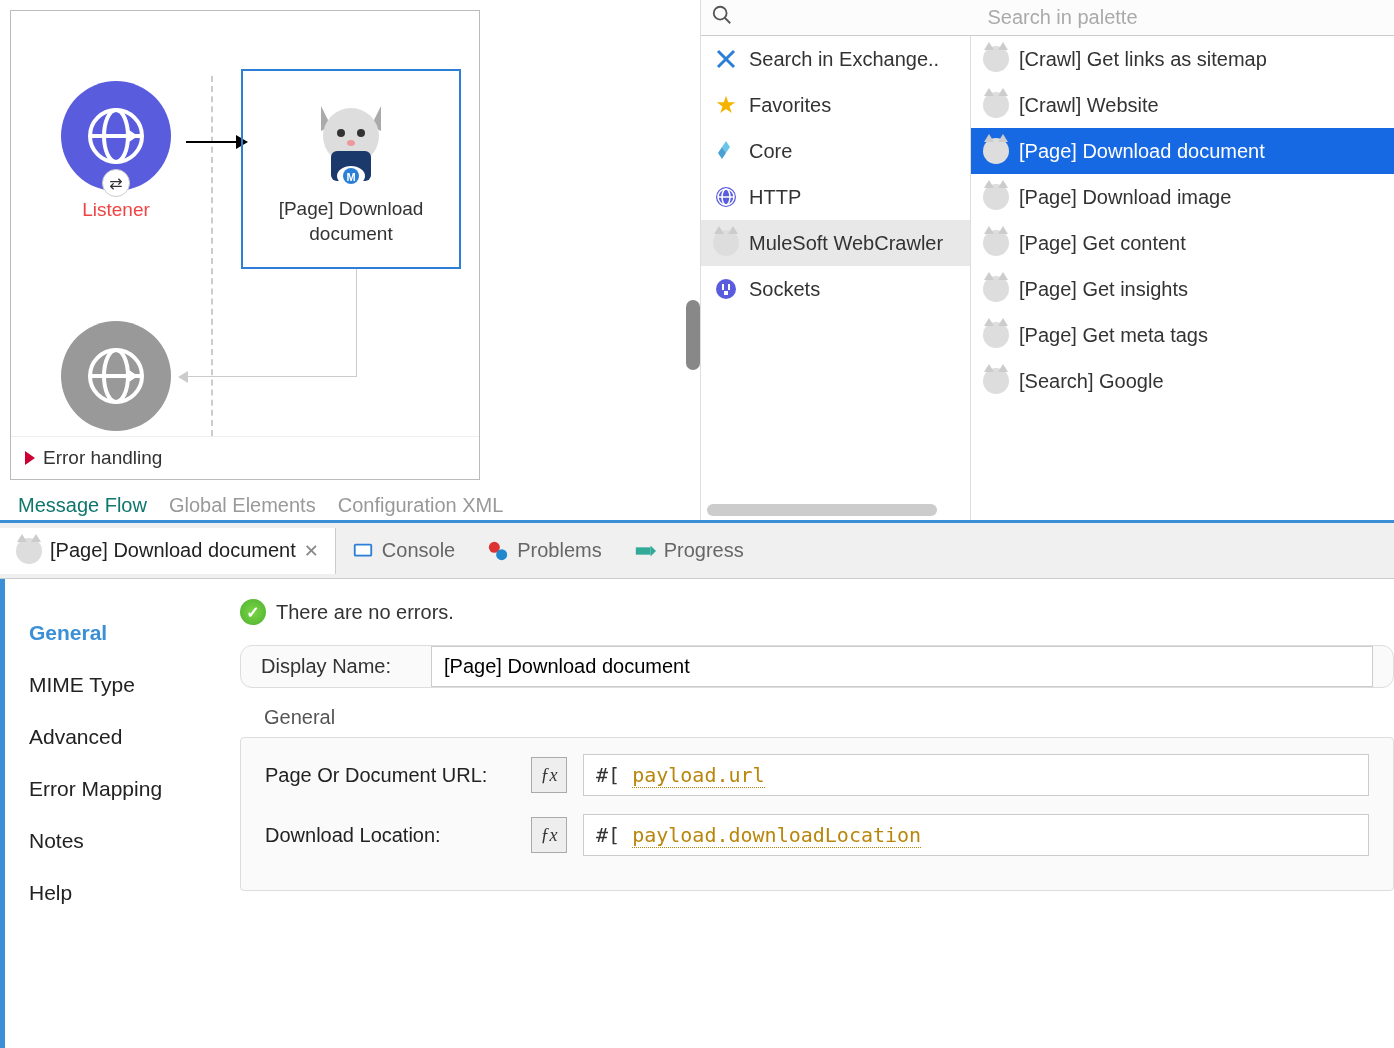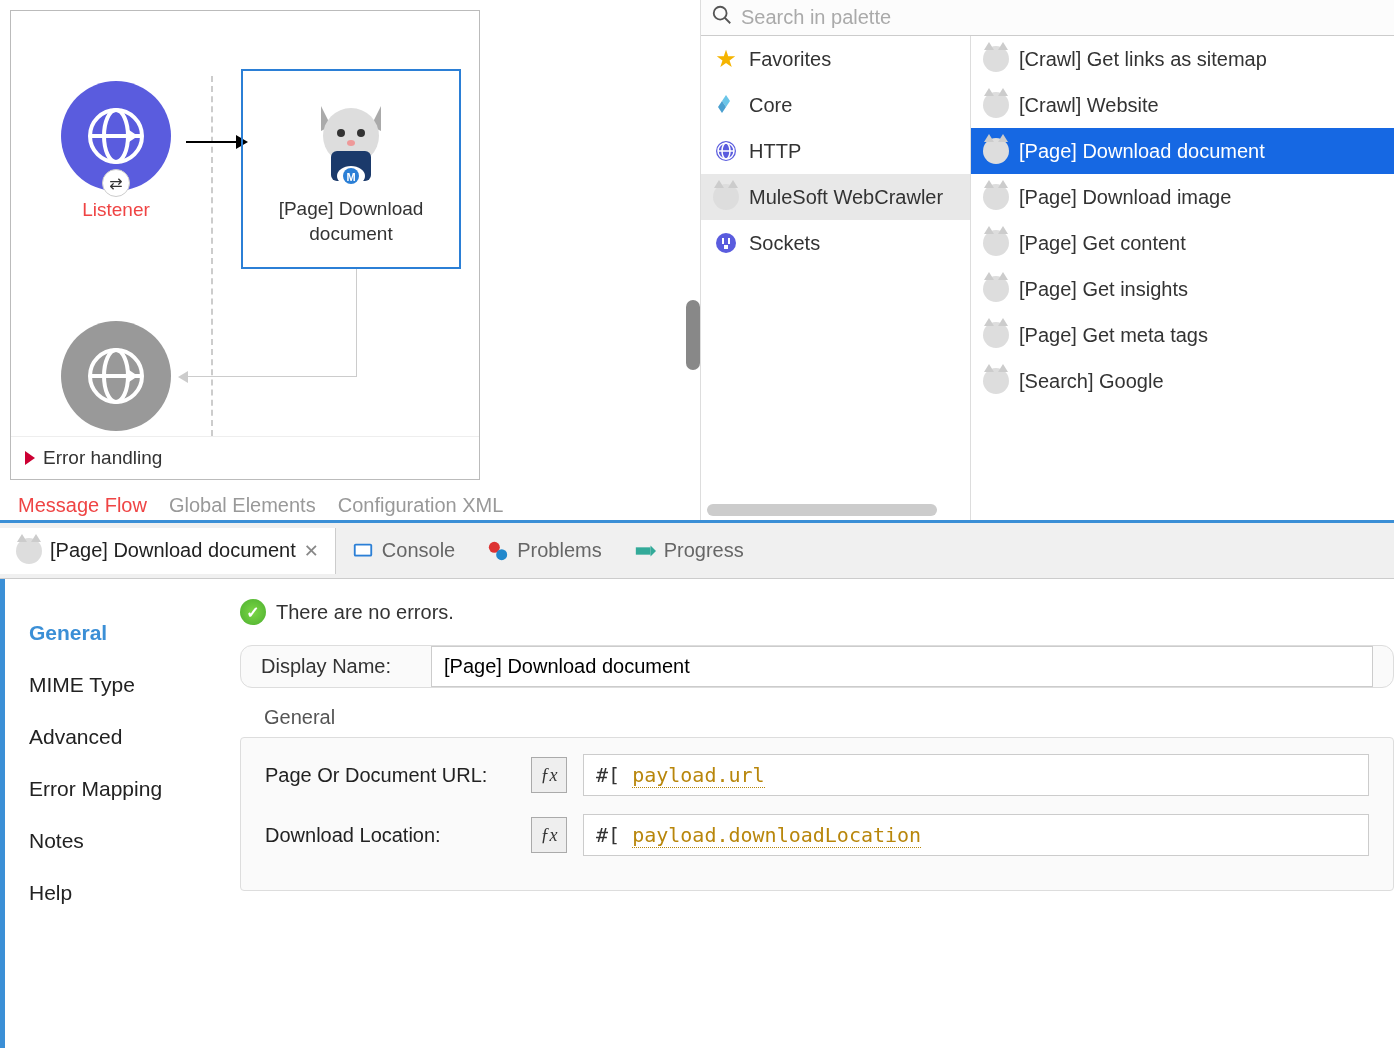--- a/index.html
+++ b/index.html
@@ -29,29 +29,29 @@
 
 .gray-globe { position: absolute; left: 50px; top: 310px; }
 .gray-circle { background: #999; }
 .thin-arrow { position: absolute; left: 175px; top: 365px; width: 170px; height: 1px; background: #ccc; }
 .thin-arrow::before { content: ''; position: absolute; left: -8px; top: -5px; border-right: 10px solid #ccc; border-top: 6px solid transparent; border-bottom: 6px solid transparent; }
 .thin-vert { position: absolute; left: 345px; top: 258px; width: 1px; height: 108px; background: #ccc; }
 
 .error-row { position: absolute; bottom: 0; left: 0; right: 0; padding: 10px 14px; font-size: 19px; display: flex; align-items: center; gap: 8px; border-top: 1px solid #eee; text-align: right; }
 
 .canvas-tabs { display: flex; gap: 22px; padding: 14px 8px; font-size: 20px; }
-.canvas-tab-active { color: #ef4444; font-weight: 500; }
+.canvas-tab-active { color: #0f766e; font-weight: 500; }
 .canvas-tab { color: #999; }
 
 .scroll-thumb { position: absolute; right: 0; top: 300px; width: 14px; height: 70px; background: #888; border-radius: 7px; }
 
 .palette-area { flex: 1; display: flex; flex-direction: column; border-left: 1px solid #ddd; background: #fff; }
 .search-row { display: flex; align-items: center; padding: 4px 10px; border-bottom: 1px solid #ccc; background: #fcfcfc; }
 .search-icon { font-size: 20px; color: #666; margin-right: 8px; }
-.search-input { border: none; outline: none; font-size: 20px; color: #0c4a6e; flex: 1; background: transparent; }
+.search-input { border: none; outline: none; font-size: 20px; color: #0c4a6e; flex: 1; background: transparent; text-align: center; }
 .search-input::placeholder { color: #aaa; }
 
 .palette-body { display: flex; flex: 1; overflow: hidden; }
 .palette-left { width: 270px; border-right: 1px solid #ddd; overflow: hidden; position: relative; }
 .palette-right { flex: 1; }
 .palette-item { display: flex; align-items: center; gap: 10px; padding: 10px 12px; font-size: 20px; cursor: pointer; white-space: nowrap; overflow: hidden; }
 .palette-item.selected-left { background: #e8e8e8; }
 .palette-item.selected-right { background: #1668E3; color: #fff; }
 .p-icon { width: 26px; height: 26px; display: inline-flex; align-items: center; justify-content: center; font-size: 20px; }
 .hscroll { position: absolute; bottom: 4px; left: 6px; width: 230px; height: 12px; background: #ccc; border-radius: 6px; }
@@ -169,20 +169,28 @@
             <circle cx="10" cy="10" r="7" fill="none" stroke="#555" stroke-width="2"></circle>
             <line x1="15" y1="15" x2="21" y2="21" stroke="#555" stroke-width="2"></line>
           </svg>
       </span>
       <input class="search-input" placeholder="Search in palette" style="">
     </div>
     <div class="palette-body">
       <div class="palette-left" id="palette-left">
           <div class="palette-item">
             <span class="p-icon">
+              <svg width="24" height="24" viewBox="0 0 24 24">
+                <path d="M4 4 L12 12 L20 4 M4 20 L12 12 L20 20" stroke="#2B7FD6" stroke-width="3" fill="none"></path>
+              </svg>
+            </span>
+            <span>Search in Exchange..</span>
+          </div>
+          <div class="palette-item">
+            <span class="p-icon">
               <span style="color:#F5B400;font-size:24px">★</span>
             </span>
             <span>Favorites</span>
           </div>
           <div class="palette-item">
             <span class="p-icon">
               <svg width="24" height="24" viewBox="0 0 24 24">
                 <path d="M12 2 L16 8 L12 14 L8 8 Z" fill="#6BC5E8"></path>
                 <path d="M8 8 L12 14 L8 20 L4 14 Z" fill="#4AA0D0"></path>
               </svg>

